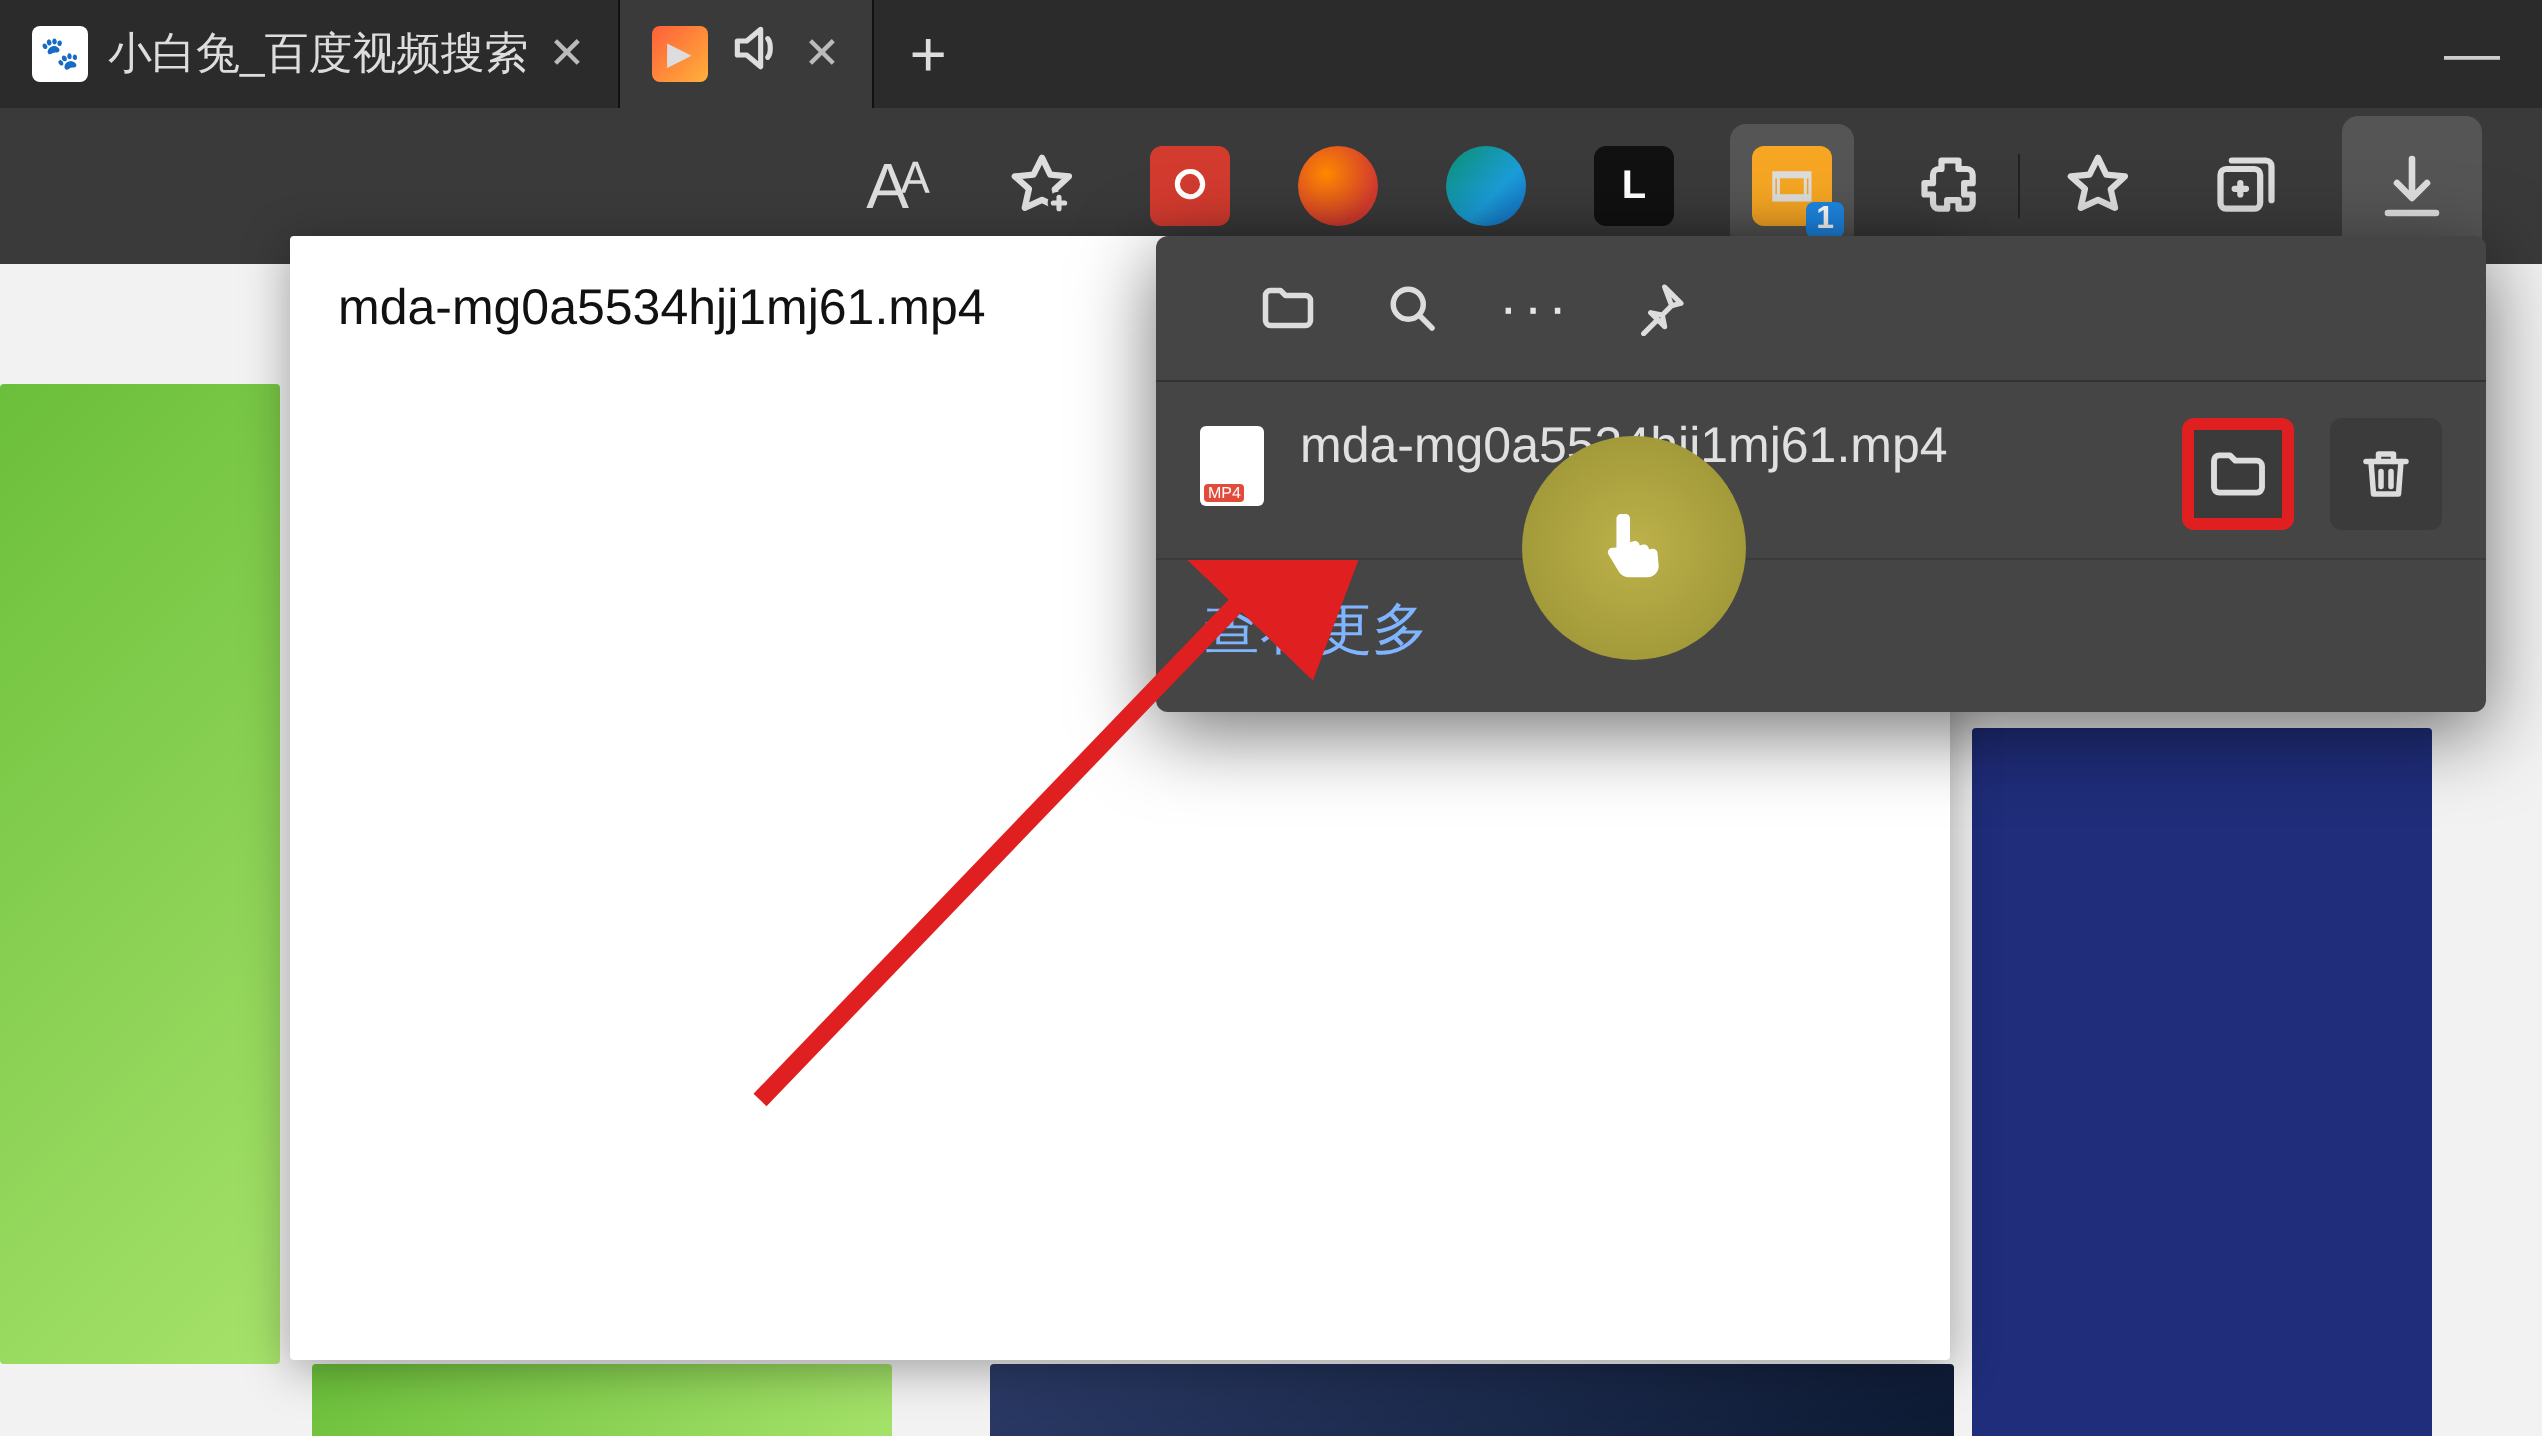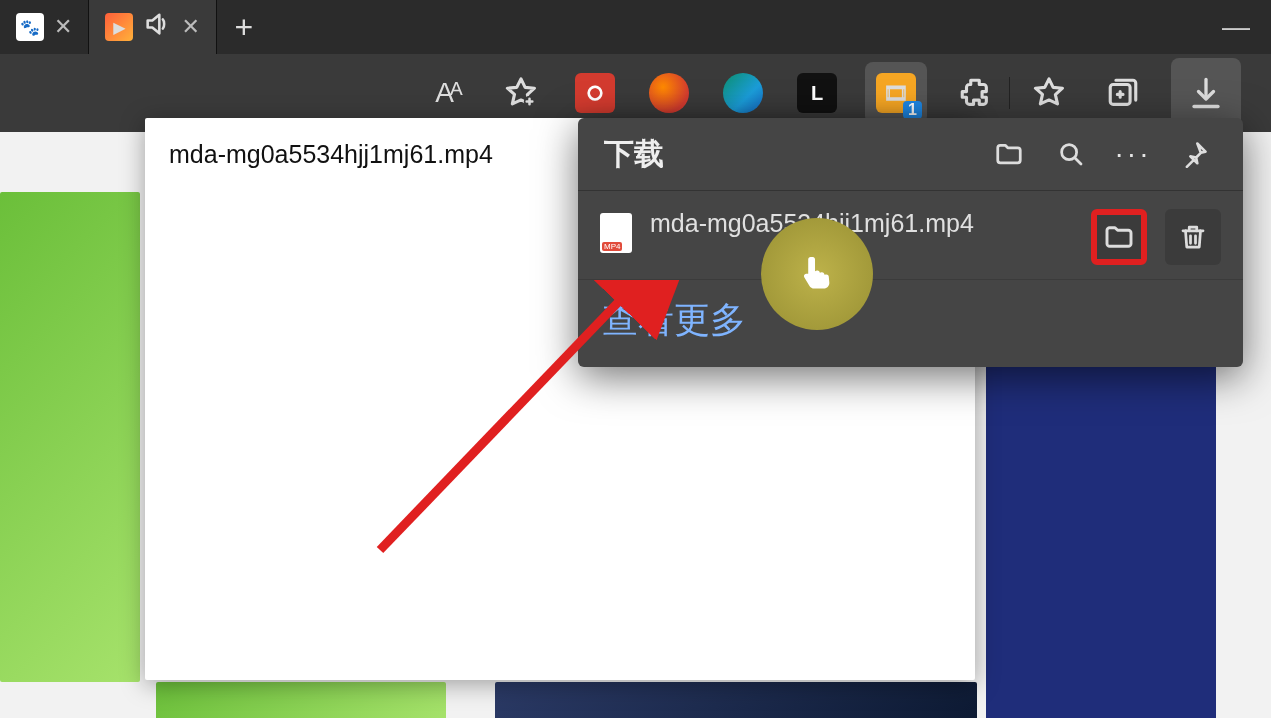--- a/index.html
+++ b/index.html
@@ -41,53 +41,54 @@
   .dlhead .hbtn{width:44px;height:44px;margin-left:18px;display:flex;align-items:center;justify-content:center;cursor:pointer;color:#e5e5e5;}
   .dlitem{position:relative;display:flex;align-items:flex-start;padding:18px 22px 14px 22px;border-bottom:1px solid #3b3b3b;}
   .dlitem .fico{width:32px;height:40px;background:#fff;border-radius:3px;margin-right:18px;margin-top:4px;position:relative;}
   .dlitem .fico::after{content:"MP4";position:absolute;left:2px;bottom:2px;font-size:8px;background:#e14b3b;color:#fff;padding:0 2px;border-radius:2px;}
   .dlitem .meta{flex:1;}
   .dlitem .fname{font-size:25px;color:#e0e0e0;margin-bottom:6px;}
   .dlitem .openfile{display:inline-block;color:#7fb4ff;font-size:25px;text-decoration:underline;border:5px solid #e02020;padding:0 6px;line-height:1.3;}
   .dlitem .actions{display:flex;gap:18px;align-items:center;}
   .dlitem .abtn{width:56px;height:56px;border-radius:6px;display:flex;align-items:center;justify-content:center;cursor:pointer;color:#ddd;background:#3b3b3b;}
   .dlitem .abtn.highlighted{border:6px solid #e02020;box-sizing:border-box;}
-  .seemore{color:#7fb4ff;font-size:36px;padding:16px 24px 22px;cursor:pointer;}
+  .seemore{color:#7fb4ff;font-size:28px;padding:16px 24px 22px;cursor:pointer;}
   
   .spot{position:absolute;left:761px;top:218px;width:112px;height:112px;border-radius:50%;background:radial-gradient(circle,#bdb24a 0%,#a39a3a 70%,rgba(163,154,58,0) 100%);display:flex;align-items:center;justify-content:center;pointer-events:none;}
   .spot svg{width:34px;height:40px;fill:#fff;}
   
   .arrow{position:absolute;left:370px;top:280px;pointer-events:none;}
   
   .stroke-ic{stroke:#ddd;stroke-width:2.2;fill:none;stroke-linecap:round;stroke-linejoin:round;}
 </style>
 </head>
 <body>
 
 <div class="tabstrip">
   <div class="tab">
     <span class="favicon" style="background:#fff;color:#2b6cd4;">🐾</span>
+    <span class="title">小白兔_百度视频搜索</span>
     <span class="close">✕</span>
   </div>
   <div class="tab active" style="max-width:430px;">
     <span class="favicon" style="background:linear-gradient(135deg,#ff5f3a,#ffb13a);">▶</span>
     <span style="color:#ddd;">
       <svg width="28" height="28" viewBox="0 0 24 24" class="stroke-ic">
           <path d="M4 9v6h4l6 5V4L8 9H4z"></path>
           <path d="M17 8c1.5 1.5 1.5 6.5 0 8"></path>
         </svg>
     </span>
     <span class="close">✕</span>
   </div>
   <div class="newtab">+</div>
   <div class="winbtn">—</div>
 </div>
 
 <div class="toolbar">
-  <div class="tbtn" style="font-size:28px;letter-spacing:-4px;">Aᴬ</div>
+  <div class="tbtn" style="font-size:32px;letter-spacing:-4px;">Aᴬ</div>
   <div class="tbtn">
     <svg viewBox="0 0 24 24" class="stroke-ic">
         <path d="M12 2l2.9 6 6.6.6-5 4.6 1.5 6.5L12 16.9 5.9 19.7 7.4 13 2.4 8.6 9 8z"></path>
         <circle cx="18" cy="18" r="4" fill="#3a3a3a" stroke="none"></circle>
         <path d="M18 16v4M16 18h4" stroke-width="1.8"></path>
       </svg>
   </div>
 
   <div class="tbtn">
       <div class="ext-icon ext-red">⭘</div>
@@ -136,21 +137,20 @@
   <div class="thumb dark" style="left:495px;top:550px;width:482px;height:40px;"></div>
   <div class="thumb game" style="left:986px;top:232px;width:230px;height:358px;"></div>
 </div>
 
 <div class="tooltip">
   <span>mda-mg0a5534hjj1mj61.mp4</span>
 </div>
 
 <div class="dlpanel">
   <div class="dlhead">
-    <div class="title">下载</div>
     <div class="hbtn">
       <svg viewBox="0 0 24 24" class="stroke-ic" width="30" height="30">
           <path d="M3 7a2 2 0 0 1 2-2h4l2 2h8a2 2 0 0 1 2 2v8a2 2 0 0 1-2 2H5a2 2 0 0 1-2-2z"></path>
         </svg>
     </div>
     <div class="hbtn">
       <svg viewBox="0 0 24 24" class="stroke-ic" width="30" height="30">
           <circle cx="10.5" cy="10.5" r="6"></circle>
           <path d="M20 20l-5-5"></path>
         </svg>

